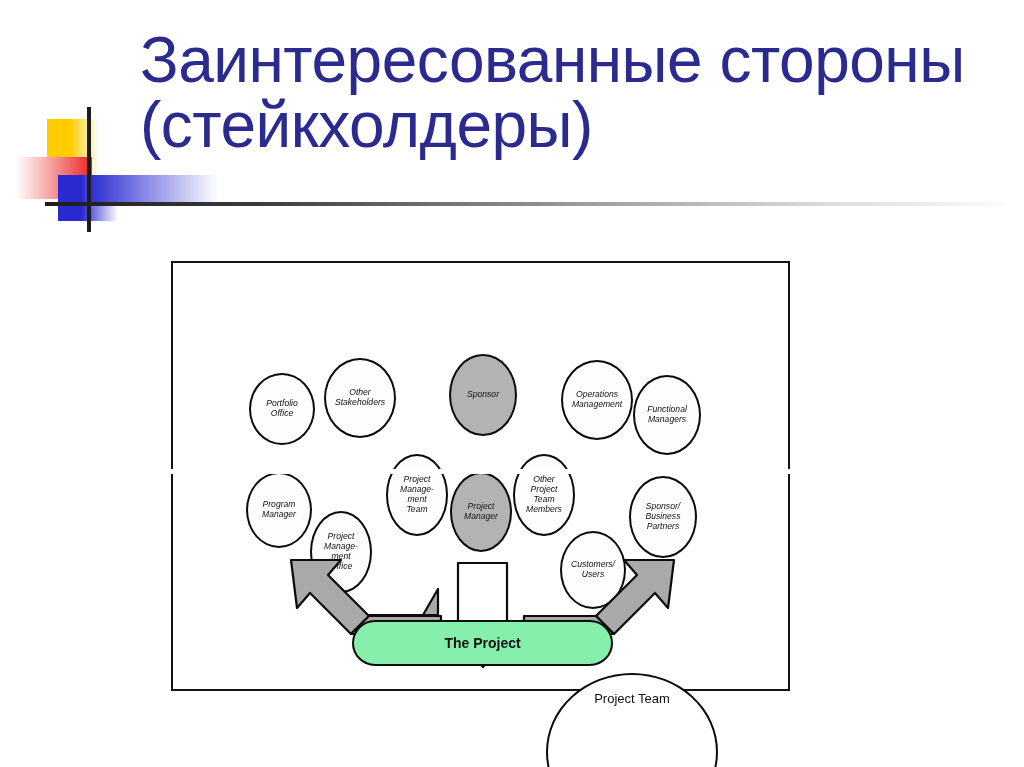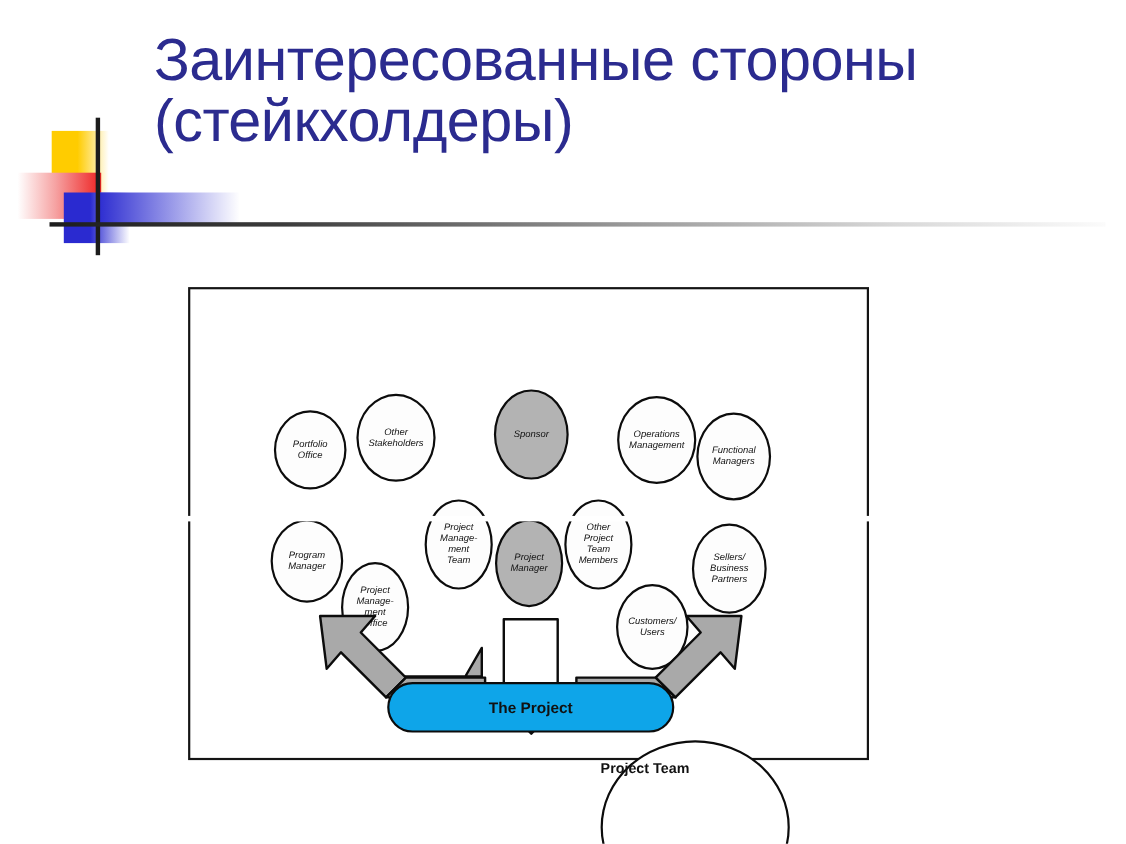--- a/index.html
+++ b/index.html
@@ -14,21 +14,21 @@
     overflow: hidden;
     position: relative;
   }
 
   
   #slide-title {
     position: absolute;
     left: 140px;
     top: 28px;
     width: 870px;
-    font-size: 54px;
+    font-size: 64px;
     line-height: 1.02;
     font-weight: 400;
     color: #2b2b8f;
     letter-spacing: -0.5px;
     white-space: pre-line;
   }
 
   
   #deco { position: absolute; left: 0; top: 95px; width: 200px; height: 150px; }
   .deco-yellow {
@@ -112,31 +112,31 @@
     left: 373px; top: 410px;
     width: 172px; height: 158px;
     border: 2px solid #0c0c0c;
     border-radius: 50%;
     background: #ffffff;
     z-index: 2;
     box-sizing: border-box;
   }
   #project-team-label {
     position: absolute; left: 373px; top: 428px; width: 172px;
-    text-align: left; font-size: 13px; font-weight: bold; color: #111;
+    text-align: center; font-size: 13px; font-weight: normal; color: #111;
     z-index: 6;
   }
 
   
   #arrow-layer { position: absolute; left: 0; top: 0; width: 619px; height: 430px; z-index: 1; }
   #project-bar {
     position: absolute;
     left: 179px; top: 357px;
     width: 261px; height: 46px;
-    background: #0ea5e9;
+    background: #86efac;
     border: 2px solid #0c0c0c;
     border-radius: 23px;
     display: flex; align-items: center; justify-content: center;
     font-size: 14px; font-weight: bold; color: #111;
     z-index: 4;
     box-sizing: border-box;
   }
 
   
   #scan-band {
@@ -188,21 +188,21 @@
       <div class="ell" style="left: 388px; top: 97px; width: 72px; height: 80px;"><span>Operations
 Management</span></div>
       <div class="ell" style="left: 460px; top: 112px; width: 68px; height: 80px;"><span>Functional
 Managers</span></div>
       <div class="ell" style="left: 73px; top: 209px; width: 66px; height: 76px;"><span>Program
 Manager</span></div>
       <div class="ell" style="left: 137px; top: 248px; width: 62px; height: 82px;"><span>Project
 Manage-
 ment
 Office</span></div>
-      <div class="ell" style="left: 456px; top: 213px; width: 68px; height: 82px;"><span>Sellers/
+      <div class="ell" style="left: 456px; top: 213px; width: 68px; height: 82px;"><span>Sponsor/
 Business
 Partners</span></div>
       <div class="ell" style="left: 387px; top: 268px; width: 66px; height: 78px;"><span>Customers/
 Users</span></div>
     </div>
 
   <div id="project-team-circle"></div>
   <div id="project-team-label">Project Team</div>
 
   <div id="team-ellipses" style="position: absolute; left: 0px; top: 0px; z-index: 5;">

